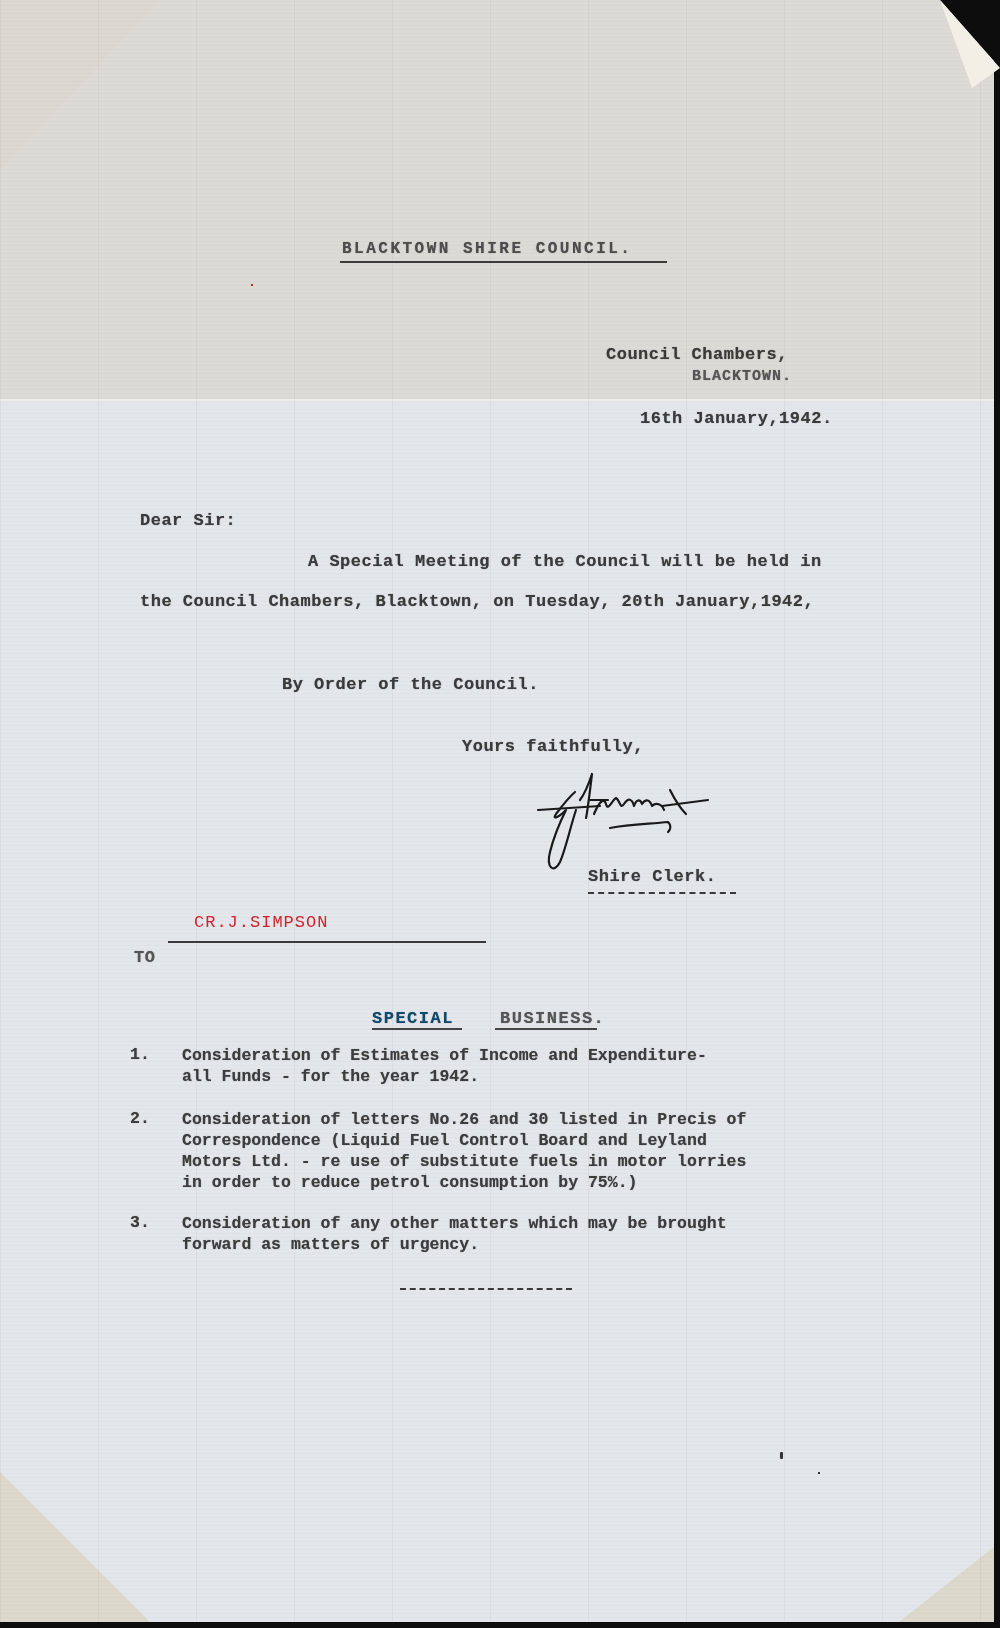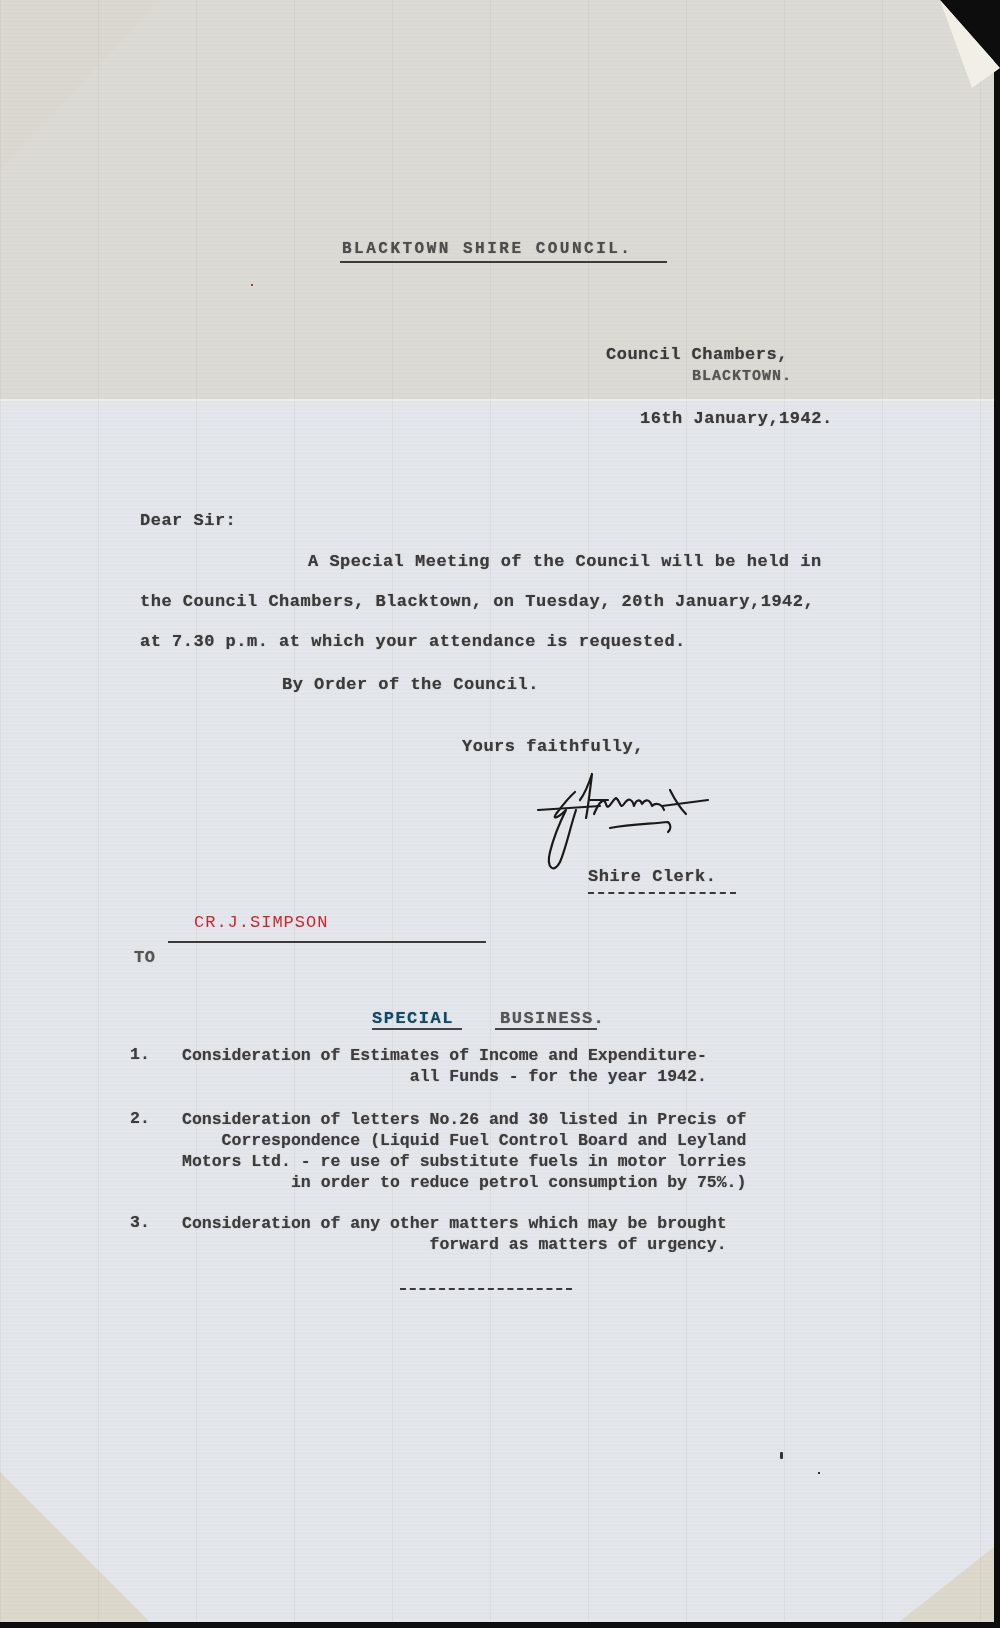--- a/index.html
+++ b/index.html
@@ -91,21 +91,21 @@
   .to-underline {
     position: absolute; left: 168px; top: 941px; width: 318px; height: 2px; background: #3a3a3a;
   }
   .sb-title1 { left: 372px; top: 1009px; letter-spacing: 1.5px; color: #0c4a6e; }
   .sb-title2 { left: 500px; top: 1009px; letter-spacing: 1.5px; color: #555; }
   .sb-ul1 { position:absolute; left: 372px; top: 1028px; width: 90px; height: 2px; background:#444; }
   .sb-ul2 { position:absolute; left: 495px; top: 1028px; width: 102px; height: 2px; background:#444; }
 
   .item { position: absolute; left: 130px; font-family: "Liberation Mono","DejaVu Sans Mono",monospace; font-weight: bold; font-size: 16.5px; color: #3c3c3c; text-shadow: 0 0 1px rgba(40,40,40,0.5); }
   .item .num { position: absolute; left: 0; top: 0; }
-  .item .lines { position: absolute; left: 52px; top: 0; line-height: 21px; white-space: pre; text-align: right; }
+  .item .lines { position: absolute; left: 52px; top: 0; line-height: 21px; white-space: pre; }
   .item1 { top: 1045px; }
   .item2 { top: 1109px; }
   .item3 { top: 1213px; }
   .end-rule {
     position: absolute; left: 400px; top: 1288px; width: 172px; height: 0; border-top: 2px dashed #3a3a3a;
   }
   .signature { position: absolute; left: 530px; top: 770px; width: 210px; height: 110px; }
   .speck { position:absolute; width:3px; height:7px; background:#333; left:780px; top:1452px; border-radius:1px; }
   .speck2 { position:absolute; width:2px; height:2px; background:#333; left:818px; top:1472px; }
   .red-dot { position:absolute; width:2px; height:2px; background:#b33; left:251px; top:284px; }
@@ -126,21 +126,20 @@
 
   <div class="type title">BLACKTOWN SHIRE COUNCIL.</div>
   <div class="title-underline"></div>
   <div class="type addr1">Council Chambers,</div>
   <div class="type addr2">BLACKTOWN.</div>
   <div class="type date">16th January,1942.</div>
 
   <div class="type salutation">Dear Sir:</div>
   <div class="type body-line p1">A Special Meeting of the Council will be held in</div>
   <div class="type body-line p2">the Council Chambers, Blacktown, on Tuesday, 20th January,1942,</div>
-  <div class="type body-line p3">at 7.30 p.m. at which your attendance is requested.</div>
   <div class="type p4">By Order of the Council.</div>
   <div class="type closing">Yours faithfully,</div>
 
   <svg class="signature" viewBox="0 0 210 110">
     <g fill="none" stroke="#1a1a1a" stroke-width="2.2" stroke-linecap="round" stroke-linejoin="round">
       <path d="M8 40 L70 36"></path>
       <path d="M45 22 C38 28 32 36 26 44 C22 50 28 48 36 40 C30 52 24 66 20 82 C16 98 24 104 30 92 C36 78 40 58 46 40"></path>
       <path d="M50 30 C56 22 60 10 62 4 C60 20 58 38 56 48"></path>
       <path d="M60 30 L78 30"></path>
       <path d="M64 44 C70 30 74 28 76 34 C78 42 82 30 86 28 C90 30 90 40 94 34 C98 28 102 28 104 36 C106 30 110 28 112 34 C116 28 120 30 122 36 C126 32 132 34 134 40"></path>

